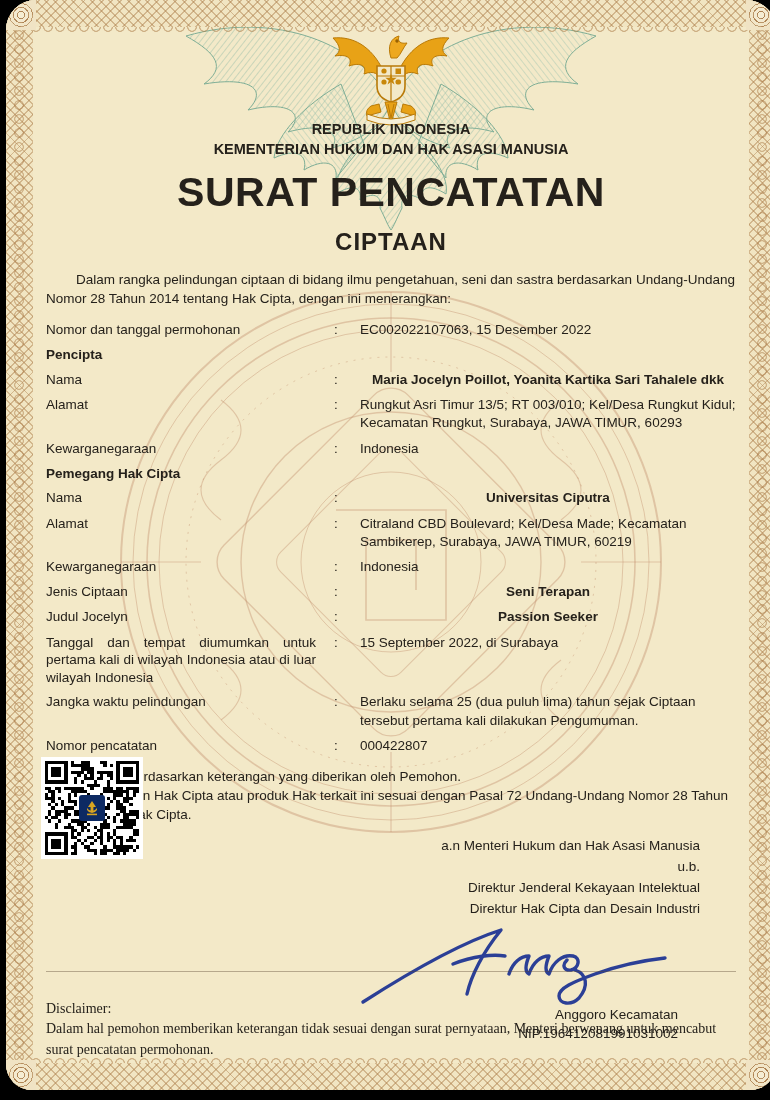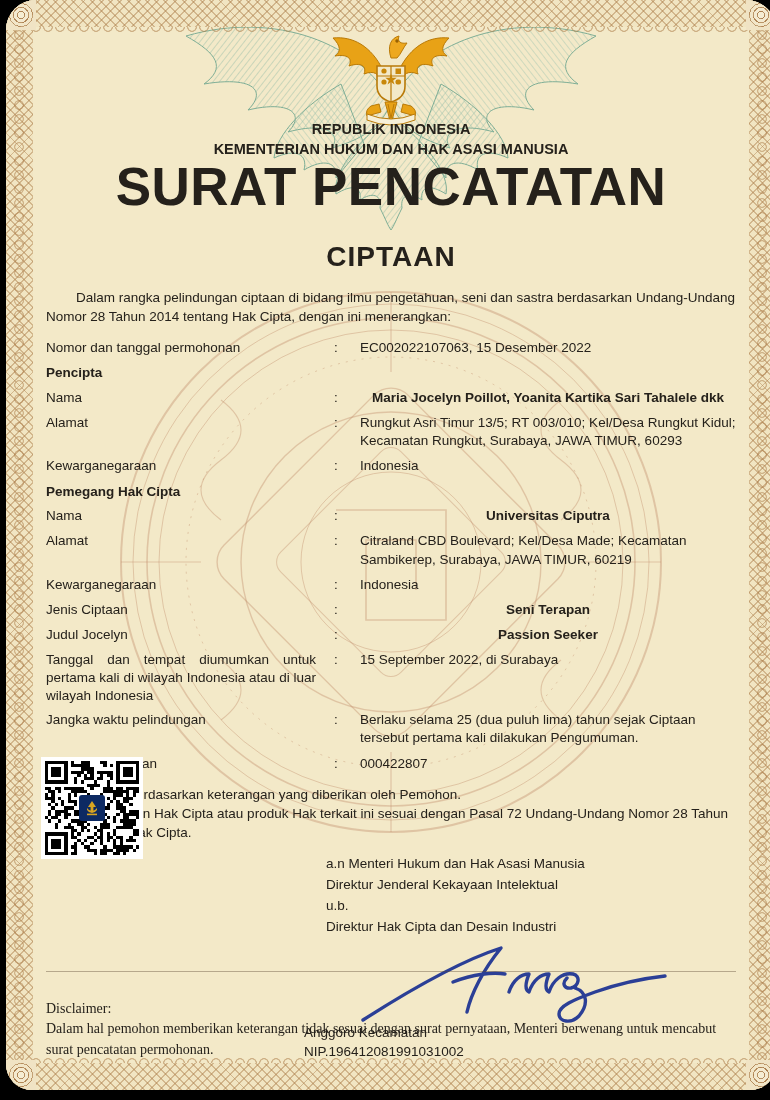--- a/index.html
+++ b/index.html
@@ -31,32 +31,32 @@
                         #f2e6c8 8.2px 11px, rgba(164,116,66,.6) 11px 12px, #f0e3c4 12px);}
   .corner.tl{left:0;top:0;} .corner.tr{right:0;top:0;}
   .corner.bl{left:0;bottom:0;} .corner.br{right:0;bottom:0;}
   
   .green-wings{position:absolute;left:150px;top:24px;z-index:1;}
   .garuda{position:absolute;left:325px;top:28px;z-index:3;}
   .watermark{position:absolute;left:0;top:0;z-index:0;pointer-events:none;}
   
   .content{position:absolute;left:40px;right:40px;top:120px;z-index:4;font-size:13.5px;line-height:1.3;}
   .ministry{ text-align:center;font-weight:bold;font-size:14.5px;line-height:1.35;}
-  .doc-title{text-align:center;font-weight:bold;font-size:53px;letter-spacing:.5px;line-height:1.05;}
-  .doc-subtitle{text-align:center;font-weight:bold;font-size:28px;margin-top:24px;letter-spacing:1px;}
+  .doc-title{text-align:center;font-weight:bold;font-size:41px;letter-spacing:.5px;margin-top:12px;line-height:1.05;}
+  .doc-subtitle{text-align:center;font-weight:bold;font-size:24px;margin-top:12px;letter-spacing:1px;}
   .intro{margin-top:14px;text-indent:30px;line-height:1.4;}
   .fields{margin-top:12px;}
   .frow{display:grid;grid-template-columns:276px 14px 1fr;column-gap:12px;margin-bottom:7px;}
   .frow .lab{padding-right:6px;}
   .frow .lab.justify{text-align:justify;}
   .frow .val{line-height:1.35;}
   .frow .val.b{font-weight:bold;text-align:center;}
   .sechead{font-weight:bold;margin:4px 0 7px 0;}
   .closing{margin-top:12px;line-height:1.42;}
-  .sign-block{width:374px;margin-left:auto;margin-right:36px;margin-top:12px;text-align:left;line-height:1.55;}
+  .sign-block{width:374px;margin-left:auto;margin-right:36px;margin-top:12px;text-align:right;line-height:1.55;}
   .sign-name{margin-top:2px;line-height:1.4;transform:translateX(-22px);}
   .signature-svg{display:block;margin:-2px auto -6px auto;}
   .qr-wrap{position:absolute;left:35px;top:757px;width:102px;height:102px;background:#fff;z-index:5;
            display:flex;align-items:center;justify-content:center;}
   .qr-logo{position:absolute;width:26px;height:26px;background:#0d2a63;border-radius:3px;
            left:38px;top:38px;display:flex;align-items:center;justify-content:center;}
   .disclaimer{position:absolute;left:40px;right:40px;bottom:30px;z-index:4;
       font-family:"Liberation Serif","DejaVu Serif",serif;font-size:14px;line-height:1.45;
       border-top:1px solid rgba(90,70,50,.4);padding-top:27px;}
 </style>
@@ -213,22 +213,22 @@
       </div>
     </div>
 
     <div class="closing">
       <div>adalah benar berdasarkan keterangan yang diberikan oleh Pemohon.</div>
       <div>Surat Pencatatan Hak Cipta atau produk Hak terkait ini sesuai dengan Pasal 72 Undang-Undang Nomor 28 Tahun 2014 tentang Hak Cipta.</div>
     </div>
 
     <div class="sign-block">
       <div>a.n Menteri Hukum dan Hak Asasi Manusia</div>
+      <div>u.b.</div>
       <div>Direktur Jenderal Kekayaan Intelektual</div>
-      <div>u.b.</div>
       <div>Direktur Hak Cipta dan Desain Industri</div>
       <svg class="signature-svg" width="340" height="92" viewBox="0 0 340 92">
         <g fill="none" stroke="#2b3f96" stroke-width="3.4" stroke-linecap="round" stroke-linejoin="round">
           <path d="M20 84 C70 52 120 24 158 12 C140 34 128 58 124 76"></path>
           <path d="M110 46 C130 38 150 36 162 38"></path>
           <path d="M166 56 C170 44 178 38 186 38 C182 48 182 54 186 56 C190 44 198 38 206 38 C202 48 202 54 206 56 C210 44 220 36 230 38 C238 40 236 50 228 52 C222 53 218 48 224 42"></path>
           <path d="M232 52 C244 56 246 68 236 80 C228 88 216 86 216 78 C216 70 230 64 252 56 C280 46 304 42 322 40"></path>
         </g>
       </svg>
       <div class="sign-name">

